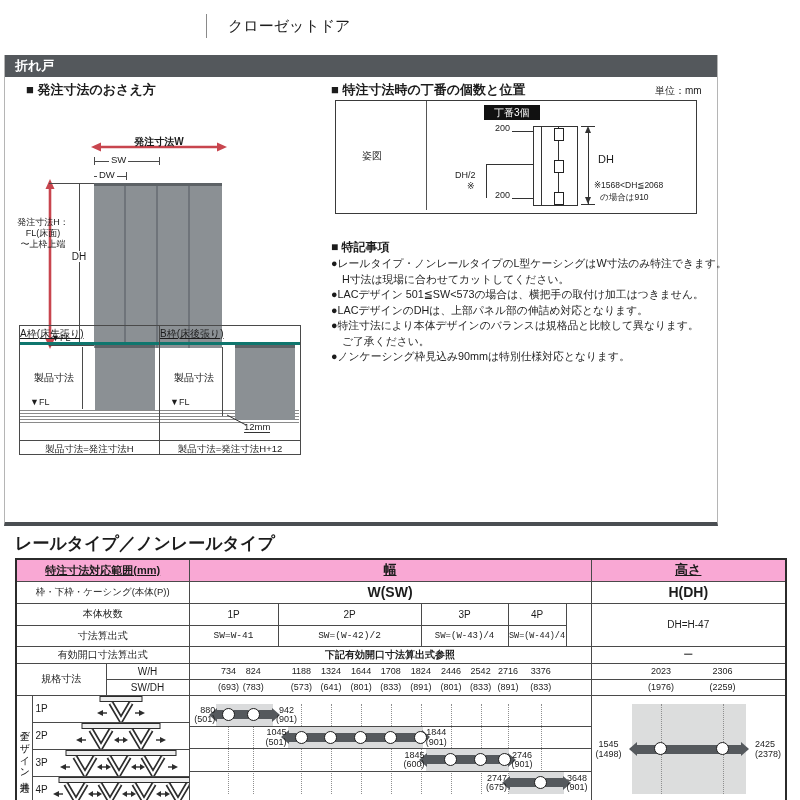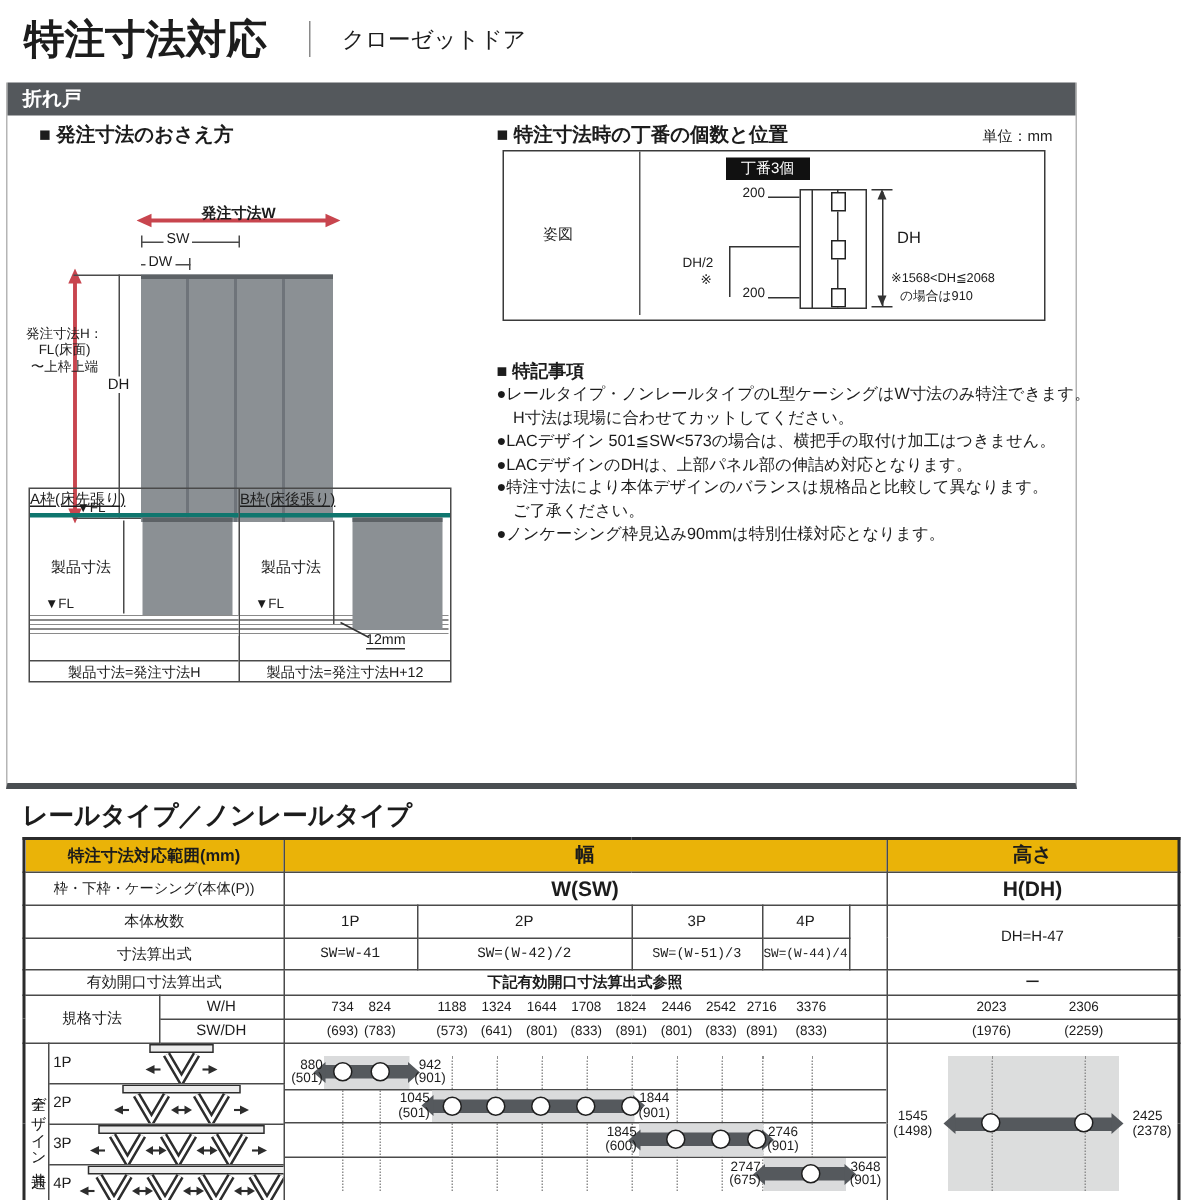--- a/index.html
+++ b/index.html
@@ -33,21 +33,21 @@
   .hingesq{position:absolute;width:8px;height:11px;background:#fff;border:1.2px solid #222;}
   
   .noteline{font-size:10.8px;line-height:15.5px;white-space:nowrap;}
   .noteline.cont{padding-left:11px;}
   
   .bheading{position:absolute;left:15px;top:532px;font-size:17px;font-weight:bold;}
   table.spec{position:absolute;left:15px;top:558px;width:770px;border-collapse:collapse;
              table-layout:fixed;border:2px solid #2b2b2b;}
   table.spec td{border:1px solid #4a4a4a;padding:0;font-size:10px;text-align:center;vertical-align:middle;overflow:hidden;}
   td.dbl{border-left:3px double #4a4a4a;}
-  .hdr1{background:#eab308;}
+  .hdr1{background:#f9a8d4;text-decoration:underline;}
   .cellfill{position:relative;width:100%;height:90px;}
   .valcell{position:relative;width:100%;height:14px;}
   .vv{position:absolute;top:50%;transform:translate(-50%,-50%);font-size:9px;white-space:nowrap;}
   .dot{position:absolute;top:0;bottom:0;width:0;border-left:1px dotted #8f8f8f;}
   .strip{position:absolute;left:0;right:0;height:25%;}
   .strip.bline{border-bottom:1px solid #4a4a4a;box-sizing:border-box;}
   .band{position:absolute;top:0;bottom:0;background:#dadbdc;}
   .rbar{position:absolute;top:50%;height:9px;margin-top:-4.5px;background:#55595d;}
   .rbar::before{content:"";position:absolute;left:-7px;top:50%;margin-top:-7px;
     border-top:7px solid transparent;border-bottom:7px solid transparent;border-right:8px solid #55595d;}
@@ -84,21 +84,20 @@
     <g id="aLR" fill="#2d2d2d">
         <path d="M0,0 L5,-3 L5,3 Z"></path>
         <rect x="4" y="-0.7" width="6" height="1.4"></rect>
         <path d="M14,0 L9,-3 L9,3 Z"></path>
       </g>
   </defs>
 </svg>
 
 <div class="page">
 
-  <div class="abs b" style="left:16px;top:8px;font-size:27px;">特注寸法対応</div>
   <div class="abs" style="left:206px;top:14px;width:1px;height:24px;background:#8a8a8a;"></div>
   <div class="abs" style="left:228px;top:17px;font-size:15px;">クローゼットドア</div>
 
   <div class="panel">
     <div class="tabbar">折れ戸</div>
 
     <div class="abs sectitle" style="left:21px;top:26px;">■ 発注寸法のおさえ方</div>
 
     <div class="abs" style="left:0;top:40px;width:300px;height:225px;">
 
@@ -250,21 +249,21 @@
       <td>2P</td>
       <td>3P</td>
       <td>4P</td>
       <td rowspan="2"></td>
       <td rowspan="2" class="dbl">DH=H-47</td>
     </tr>
     <tr style="height:21px;font-family:Liberation Mono, monospace;">
       <td colspan="3">寸法算出式</td>
       <td style="font-size:9.5px;margin-left:19px;">SW=W-41</td>
       <td style="font-size:9.5px;">SW=(W-42)/2</td>
-      <td style="font-size:9px;">SW=(W-51)/3</td>
+      <td style="font-size:9px;">SW=(W-43)/4</td>
       <td style="font-size:8.5px;">SW=(W-44)/4</td>
     </tr>
     <tr style="height:17px;">
       <td colspan="3">有効開口寸法算出式</td>
       <td colspan="5" style="font-weight:bold;">下記有効開口寸法算出式参照</td>
       <td class="dbl">ー</td>
     </tr>
     <tr style="height:16px;">
       <td colspan="2" rowspan="2">規格寸法</td>
       <td>W/H</td>

